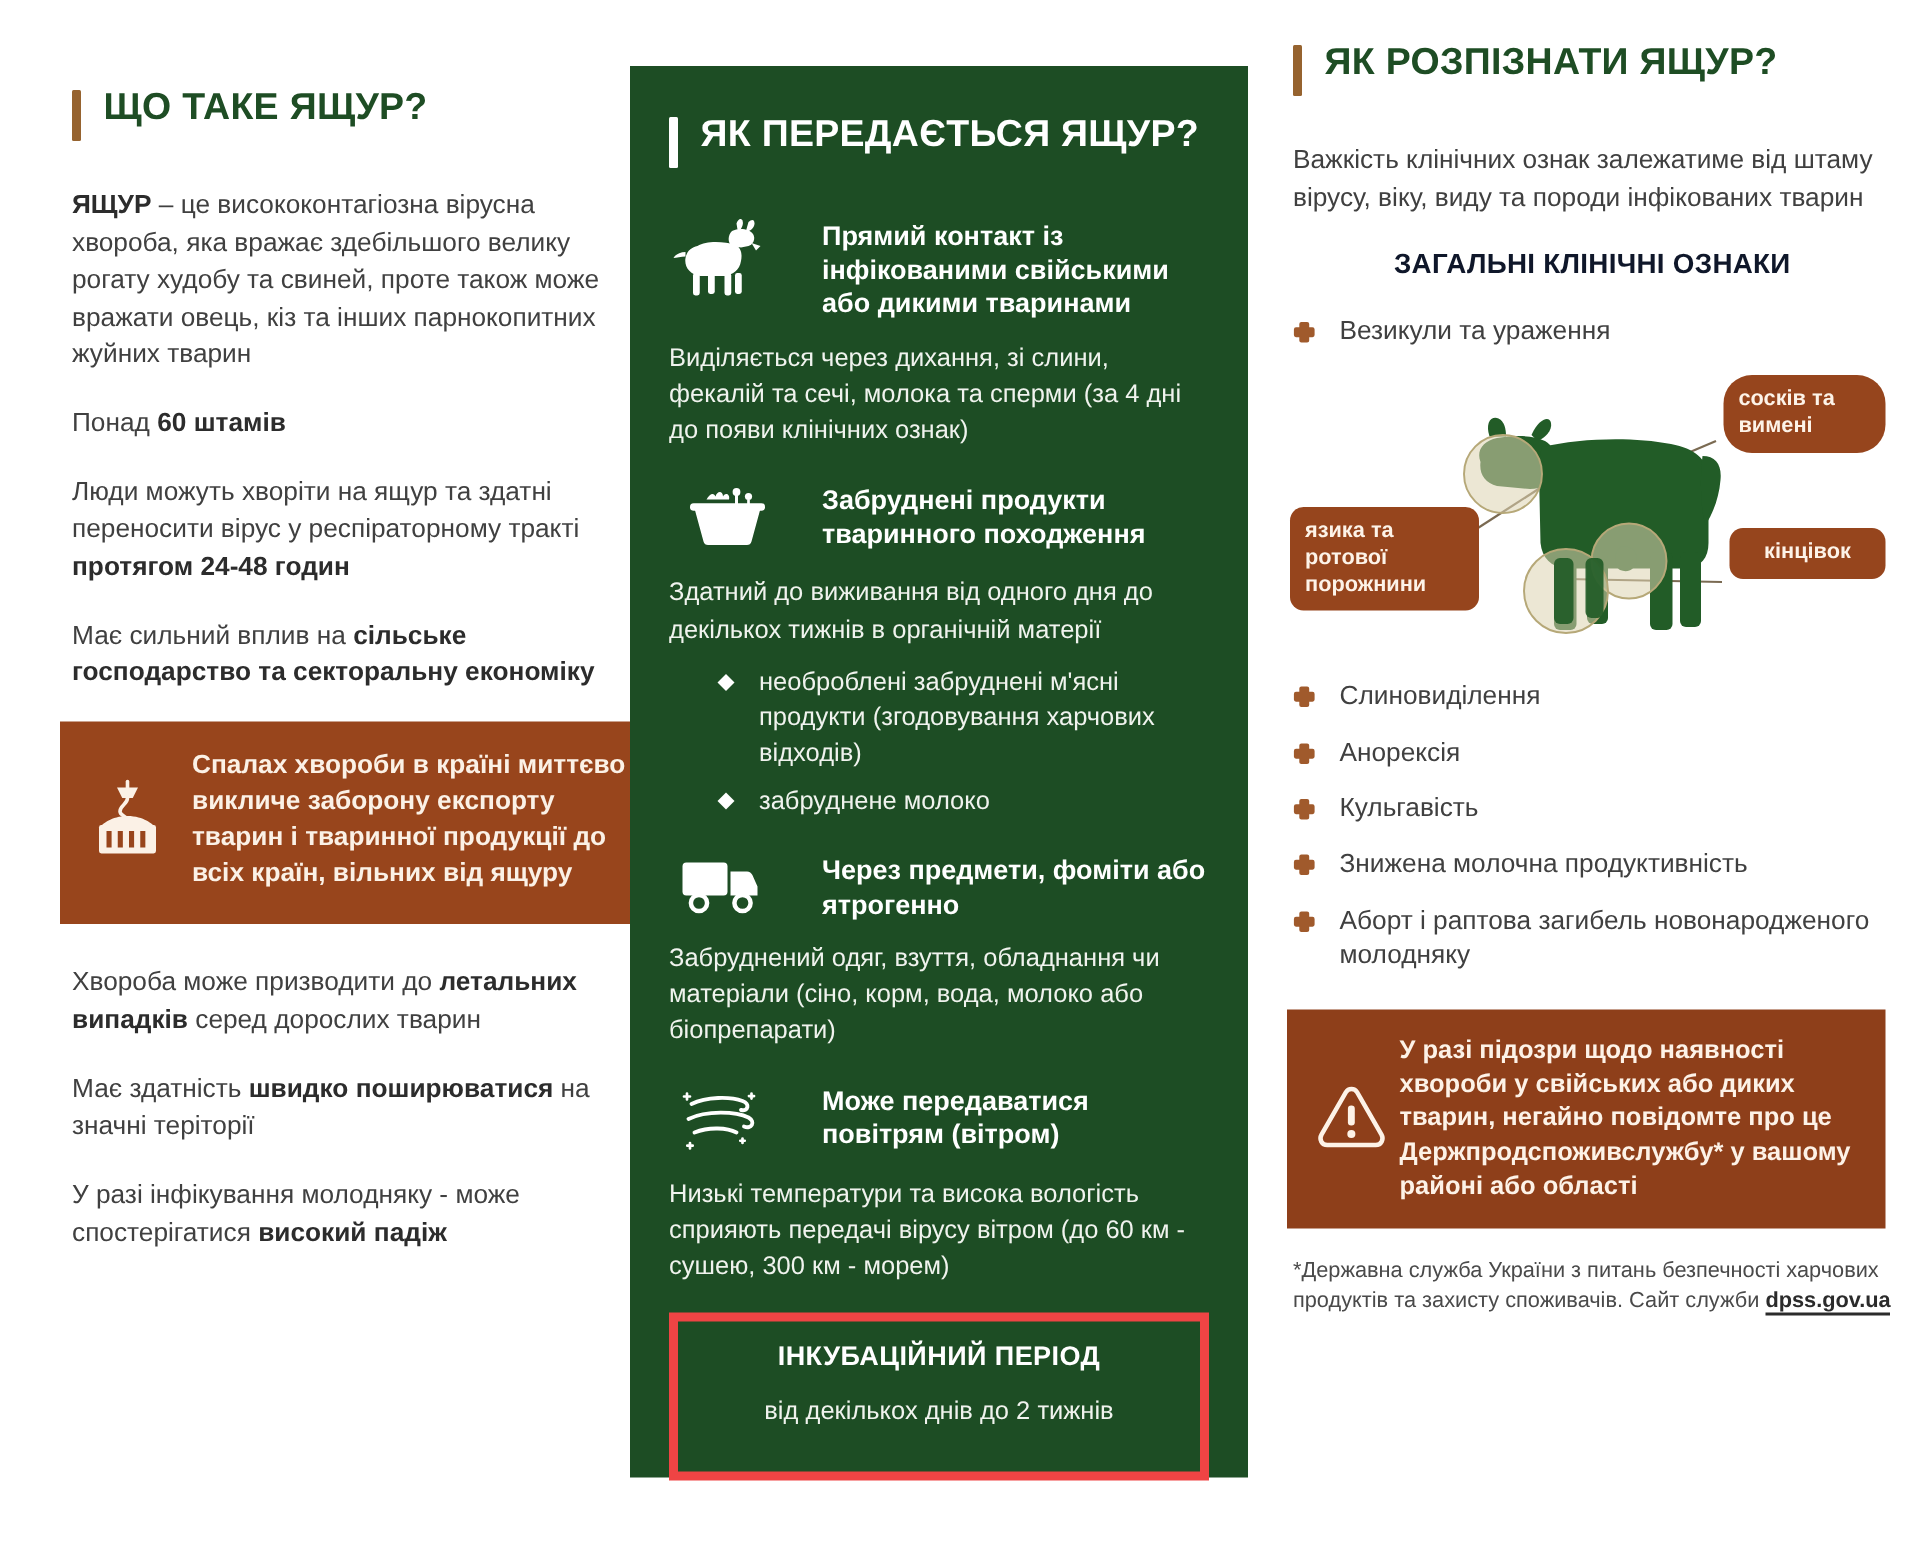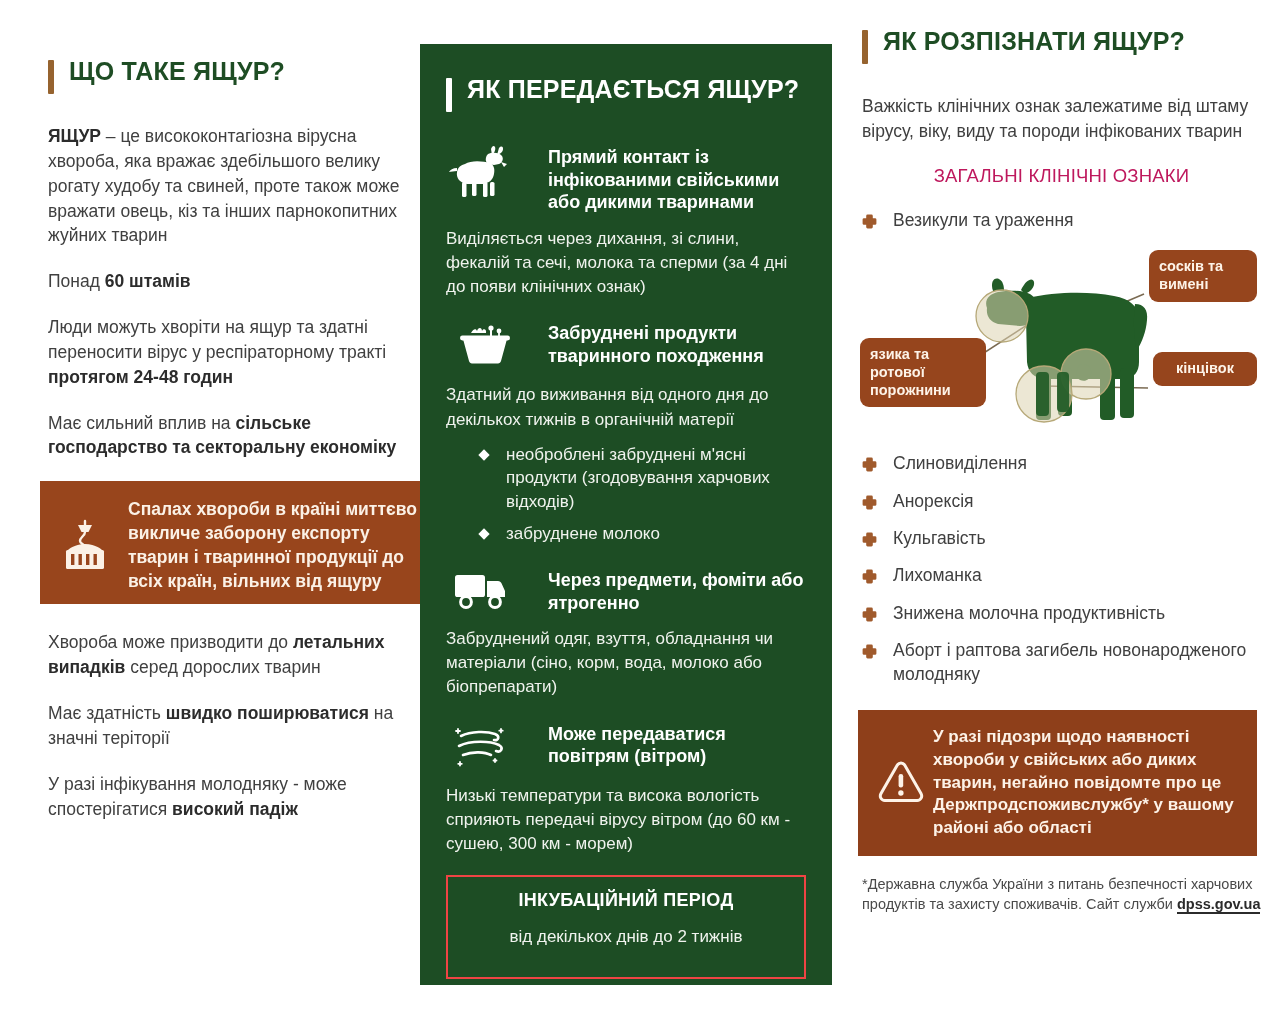--- a/index.html
+++ b/index.html
@@ -31,21 +31,21 @@
 
   
   p.para{font-size:17.5px;line-height:1.42;margin:0 0 21px 0;color:#404040;}
   p.para b{font-weight:bold;color:#2c2c2c;}
   p.para:last-child{margin-bottom:0;}
 
   
   .brown-box{
     background:#98451c;color:#f6ece2;
     margin:9px 0 26px -8px;width:400px;
-    padding:17px 16px 11px 14px;
+    padding:17px 16px 23px 14px;
     display:flex;align-items:center;gap:12px;
     box-sizing:border-box;
   }
   .brown-box .bb-text{
     font-size:17.5px;font-weight:bold;line-height:1.36;color:#fbf1e6;
   }
   .ico-container{flex:none;width:62px;display:flex;justify-content:center;}
 
   
   .green-panel{
@@ -62,44 +62,44 @@
   .blk-body{font-size:17px;line-height:1.42;color:#f0f3ee;margin:0;}
   ul.diamond{list-style:none;margin:11px 0 0 0;padding:0 0 0 34px;}
   ul.diamond li{
     position:relative;font-size:17px;line-height:1.4;margin-bottom:8px;color:#f0f3ee;padding-left:26px;
   }
   ul.diamond li::before{
     content:"";position:absolute;left:0;top:8px;width:8px;height:8px;
     background:#ffffff;transform:rotate(45deg);
   }
   .incub{
-    border:2px solid #ef4444;margin-top:14px;padding:13px 10px 14px 10px;text-align:center;
+    border:6px solid #ef4444;margin-top:14px;padding:13px 10px 14px 10px;text-align:center;
   }
   .incub-t{font-size:18px;font-weight:bold;letter-spacing:.3px;margin:0 0 6px 0;}
   .incub-s{font-size:17px;margin:16px;color:#f0f3ee;}
 
   
   .sub-head{
-    font-size:18.5px;font-weight:normal;color:#be185d;letter-spacing:.2px;
+    font-size:18.5px;font-weight:bold;color:#0f172a;letter-spacing:.2px;
     text-align:center;margin:4px 0 22px 0;
   }
   ul.cross{list-style:none;margin:0;padding:0;}
   ul.cross li{
     position:relative;padding-left:31px;font-size:17.5px;line-height:1.34;
     margin-bottom:14px;color:#404040;
   }
   ul.cross li .cross-ico{position:absolute;left:0;top:3px;}
 
   
   .cow-wrap{position:relative;width:399px;height:190px;margin:4px 0 16px -4px;}
   .lbl{
     position:absolute;background:#96451d;color:#fdf3e8;border-radius:9px;
     font-size:14.5px;font-weight:bold;line-height:1.22;padding:8px 10px;text-align:left;
   }
-  .lbl-teats{right:0;top:4px;width:88px;}
+  .lbl-teats{right:0;top:4px;width:88px;border-radius:19px;}
   .lbl-mouth{left:2px;top:92px;width:106px;}
   .lbl-limbs{right:0;top:106px;width:84px;text-align:center;}
 
   
   .warn-box{
     background:#8e3f1a;color:#fdf2e7;width:399px;margin:24px 0 18px -4px;
     padding:16px 14px 16px 12px;display:flex;align-items:center;gap:1px;box-sizing:border-box;
   }
   .warn-text{font-size:17px;font-weight:bold;line-height:1.34;}
   .footnote{font-size:14.5px;line-height:1.4;color:#4a4a4a;margin:0;}
@@ -342,28 +342,20 @@
             </svg>
         </span>
         <span>Кульгавість</span>
       </li>
       <li>
         <span class="cross-ico">
           <svg width="15" height="15" viewBox="0 0 15 15" fill="#a05a2c">
               <path d="M5.6 0.6 h3.8 a1.4 1.4 0 0 1 1.4 1.4 v2.2 h2.2 a1.4 1.4 0 0 1 1.4 1.4 v3.8 a1.4 1.4 0 0 1 -1.4 1.4 h-2.2 v2.2 a1.4 1.4 0 0 1 -1.4 1.4 h-3.8 a1.4 1.4 0 0 1 -1.4 -1.4 v-2.2 h-2.2 a1.4 1.4 0 0 1 -1.4 -1.4 v-3.8 a1.4 1.4 0 0 1 1.4 -1.4 h2.2 v-2.2 a1.4 1.4 0 0 1 1.4 -1.4 z"></path>
             </svg>
         </span>
-        <span>Лихоманка</span>
-      </li>
-      <li>
-        <span class="cross-ico">
-          <svg width="15" height="15" viewBox="0 0 15 15" fill="#a05a2c">
-              <path d="M5.6 0.6 h3.8 a1.4 1.4 0 0 1 1.4 1.4 v2.2 h2.2 a1.4 1.4 0 0 1 1.4 1.4 v3.8 a1.4 1.4 0 0 1 -1.4 1.4 h-2.2 v2.2 a1.4 1.4 0 0 1 -1.4 1.4 h-3.8 a1.4 1.4 0 0 1 -1.4 -1.4 v-2.2 h-2.2 a1.4 1.4 0 0 1 -1.4 -1.4 v-3.8 a1.4 1.4 0 0 1 1.4 -1.4 h2.2 v-2.2 a1.4 1.4 0 0 1 1.4 -1.4 z"></path>
-            </svg>
-        </span>
         <span>Знижена молочна продуктивність</span>
       </li>
       <li>
         <span class="cross-ico">
           <svg width="15" height="15" viewBox="0 0 15 15" fill="#a05a2c">
               <path d="M5.6 0.6 h3.8 a1.4 1.4 0 0 1 1.4 1.4 v2.2 h2.2 a1.4 1.4 0 0 1 1.4 1.4 v3.8 a1.4 1.4 0 0 1 -1.4 1.4 h-2.2 v2.2 a1.4 1.4 0 0 1 -1.4 1.4 h-3.8 a1.4 1.4 0 0 1 -1.4 -1.4 v-2.2 h-2.2 a1.4 1.4 0 0 1 -1.4 -1.4 v-3.8 a1.4 1.4 0 0 1 1.4 -1.4 h2.2 v-2.2 a1.4 1.4 0 0 1 1.4 -1.4 z"></path>
             </svg>
         </span>
         <span>Аборт і раптова загибель новонародженого молодняку</span>
       </li>

